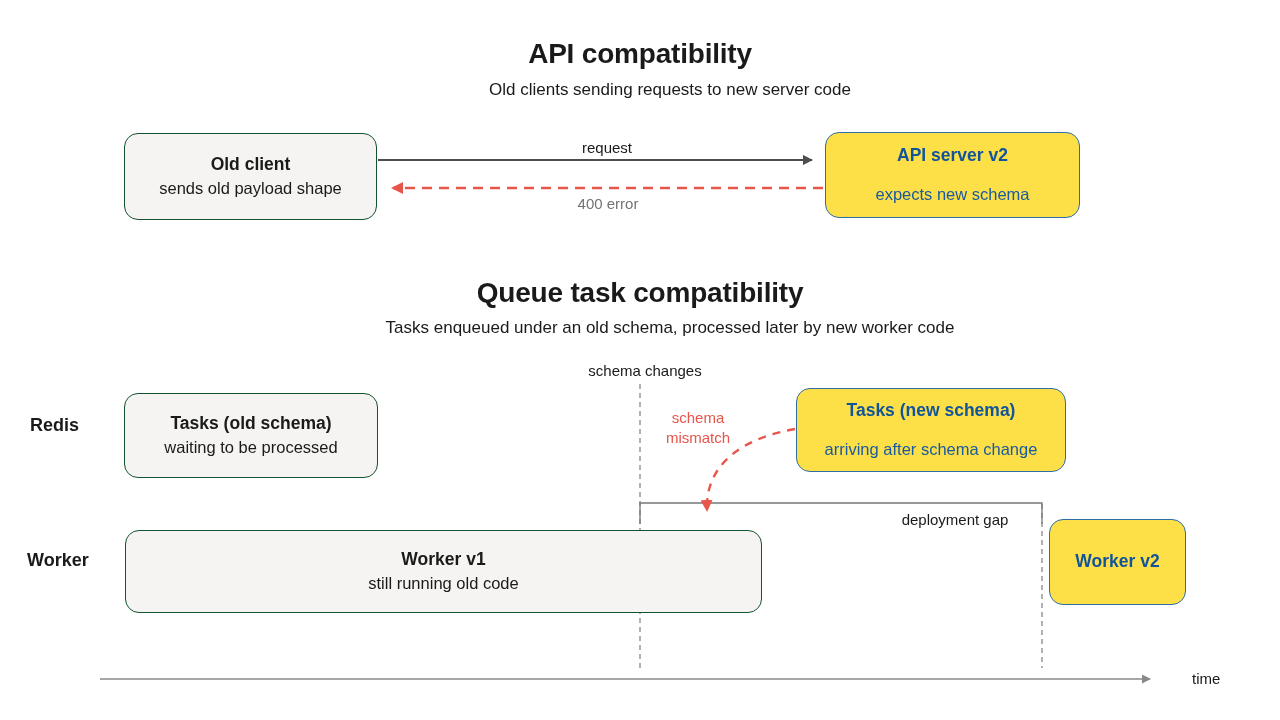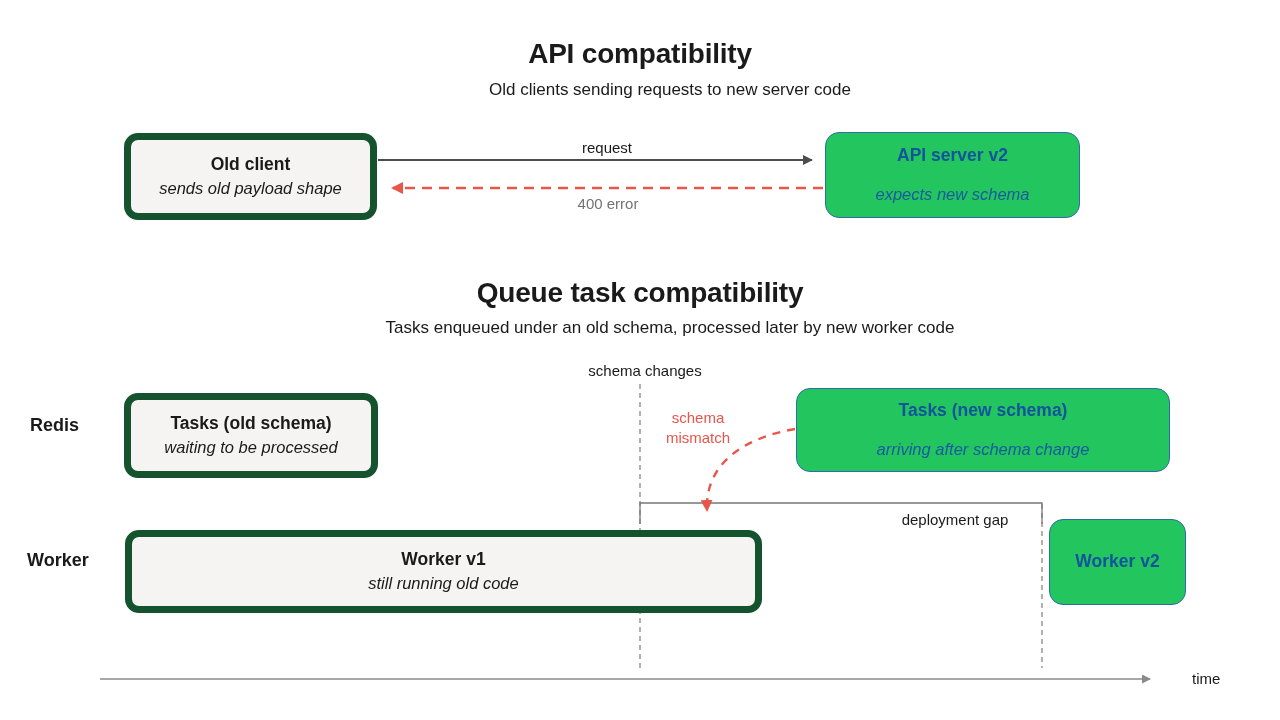--- a/index.html
+++ b/index.html
@@ -10,23 +10,23 @@
   .abs { position:absolute; }
   .center-x { transform:translateX(-50%); white-space:nowrap; }
   .title { width:1280px; text-align:center; font-size:28px; font-weight:700; letter-spacing:-0.2px; }
   .subtitle { width:1280px; text-align:center; font-size:17px;padding-left:30px; }
   .box {
     position:absolute; border-radius:14px; box-sizing:border-box;
     display:flex; flex-direction:column; align-items:center; justify-content:center;
     text-align:center; line-height:1.45;
   }
   .box .t { font-weight:700; font-size:17.5px; }
-  .box .s { font-size:16.5px;font-style:italic; }
-  .gray-box { background:#f5f4f2; border:7px solid #14532d; }
-  .blue-box { background:#22c55e; border:1.5px solid #2e6da8;gap:15px; }
+  .box .s { font-size:16.5px; }
+  .gray-box { background:#f5f4f2; border:1px solid #14532d; }
+  .blue-box { background:#fde047; border:1.5px solid #2e6da8;gap:15px; }
   .blue-box .t { color:#11549b; }
   .blue-box .s { color:#1a5aa0; }
   .small-label { font-size:15px;margin-left:6px; }
   .red-label { color:#e8554a; font-size:15px; text-align:center; line-height:1.35; }
   .row-label { font-weight:700; font-size:18px; }
   svg.overlay { position:absolute; left:0; top:0; pointer-events:none; }
 </style>
 </head>
 <body>
 
@@ -81,21 +81,21 @@
 
   <div class="abs center-x small-label" style="left:639px; top:362px;">schema changes</div>
 
   <div class="abs row-label" style="left:30px; top:415px;">Redis</div>
 
   <div class="box gray-box" style="left:124px; top:393px; width:254px; height:85px;">
     <div class="t">Tasks (old schema)</div>
     <div class="s">waiting to be processed</div>
   </div>
 
-  <div class="box blue-box" style="left:796px; top:388px; width:374px; height:84px;">
+  <div class="box blue-box" style="left:796px; top:388px; width:270px; height:84px;">
     <div class="t">Tasks (new schema)</div>
     <div class="s">arriving after schema change</div>
   </div>
 
   <div class="abs center-x red-label" style="left:698px; top:408px;">
     <span style="display:block;">schema</span>
     <span style="display:block;">mismatch</span>
   </div>
 
   <div class="abs center-x small-label" style="left:949px; top:511px;">deployment gap</div>

